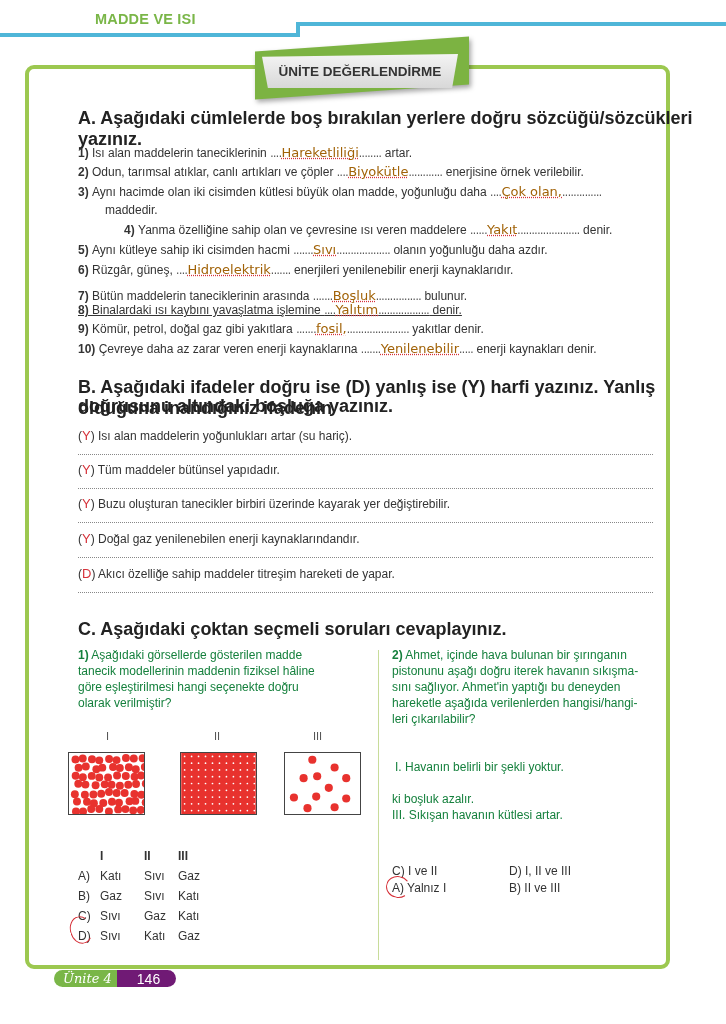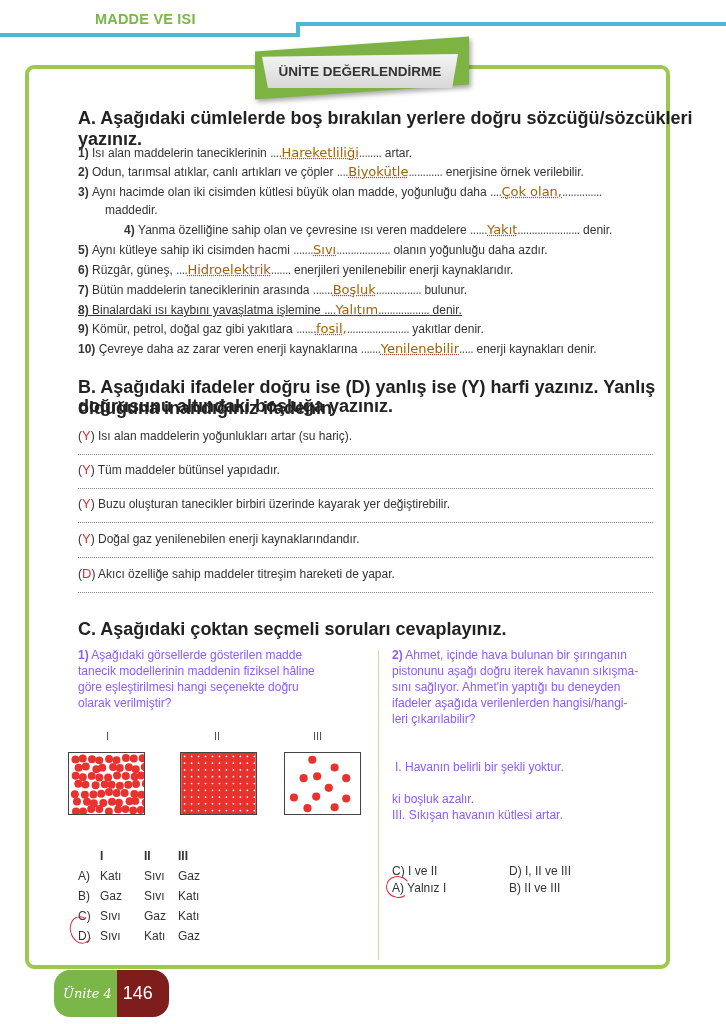--- a/index.html
+++ b/index.html
@@ -20,43 +20,43 @@
     .sec-head { position: absolute; font-weight: bold; font-size: 18px; color: #222222; }
     .num { font-weight: bold; }
     .line { position: absolute; left: 78px; white-space: nowrap; font-size: 12px; color: #333333; }
     .ans { color: #a16207; font-family: "DejaVu Sans", sans-serif; font-size: 13px; text-decoration: underline dotted #d6323a; }
     .dots { letter-spacing: -0.5px; color: #555555; }
 
     .tf-line { position: absolute; left: 78px; font-size: 12px; color: #333333; white-space: nowrap; }
     .tf-mark { color: #d6323a; font-size: 13px; }
     .dotted-rule { position: absolute; left: 78px; width: 575px; height: 0; border-top: 1px dotted #888888; }
 
-    .q-text { position: absolute; font-size: 12px; line-height: 16px; color: #8b5cf6; }
+    .q-text { position: absolute; font-size: 12px; line-height: 16px; color: #15803d; }
     .vdivider { position: absolute; left: 378px; top: 650px; width: 1px; height: 310px; background: #c8dc9a; }
 
     .box { position: absolute; top: 752px; width: 77px; height: 63px; border: 1.5px solid #444444; background: #ffffff; overflow: hidden; }
     .box svg { width: 100%; height: 100%; display: block; }
     .roman { position: absolute; top: 730px; font-size: 11px; color: #555555; }
 
     .opt-table { position: absolute; left: 78px; top: 846px; font-size: 12px; color: #333333; }
     .opt-row { display: flex; height: 20px; align-items: center; }
     .opt-row span { display: inline-block; }
     .c1 { width: 44px; } .c2 { width: 34px; } .c3 { width: 40px; }
     .opt-head { font-weight: bold; }
 
     .q2-opts { position: absolute; left: 392px; top: 862px; font-size: 12px; color: #333333; }
     .q2-row { display: flex; height: 17px; align-items: center; }
     .q2-row span:first-child { width: 117px; }
 
     .circle-mark { position: absolute; border: 1.5px solid #d6323a; border-radius: 50%; border-right-color: transparent; }
 
     
-    .footer { position: absolute; left: 54px; top: 970px; height: 47px; display: flex; border-radius: 16px; overflow: hidden; }
+    .footer { position: absolute; left: 54px; top: 970px; height: 17px; display: flex; border-radius: 16px; overflow: hidden; }
     .foot-unit { background: #7ab648; color: #ffffff; font-style: italic; font-size: 13px; padding: 0 5px 0 9px; display: flex; align-items: center; font-family: "DejaVu Serif", serif; }
-    .foot-page { background: #7f1d1d; color: #ffffff; font-size: 18px; padding: 0 16px 0 6px; display: flex; align-items: center; }
+    .foot-page { background: #701a75; color: #ffffff; font-size: 14px; padding: 0 16px 0 20px; display: flex; align-items: center; }
   </style>
 </head>
 <body>
 
 <div class="hdr-title">MADDE VE ISI</div>
 <div class="hdr-line-left"></div>
 <div class="hdr-line-step"></div>
 <div class="hdr-line-right"></div>
 
 <div class="frame"></div>
@@ -67,21 +67,21 @@
 
 <div class="sec-head" style="left:78px; top:108px;">A. Aşağıdaki cümlelerde boş bırakılan yerlere doğru sözcüğü/sözcükleri yazınız.</div>
 <div id="sec-a-lines">
     <div class="line" style="top: 145px;"><span class="num">1) </span><span>Isı alan maddelerin taneciklerinin </span><span class="dots">....</span><span class="ans">Hareketliliği</span><span class="dots">........</span><span> artar.</span></div>
     <div class="line" style="top: 164px;"><span class="num">2) </span><span>Odun, tarımsal atıklar, canlı artıkları ve çöpler </span><span class="dots">....</span><span class="ans">Biyokütle</span><span class="dots">............</span><span> enerjisine örnek verilebilir.</span></div>
     <div class="line" style="top: 184px;"><span class="num">3) </span><span>Aynı hacimde olan iki cisimden kütlesi büyük olan madde, yoğunluğu daha </span><span class="dots">....</span><span class="ans">Çok olan,</span><span class="dots">..............</span></div>
     <div class="line" style="top: 203px; padding-left: 27px;"><span>maddedir.</span></div>
     <div class="line" style="top: 222px; margin-left: 46px;"><span class="num">4) </span><span>Yanma özelliğine sahip olan ve çevresine ısı veren maddelere </span><span class="dots">......</span><span class="ans">Yakıt</span><span class="dots">......................</span><span> denir.</span></div>
     <div class="line" style="top: 242px;"><span class="num">5) </span><span>Aynı kütleye sahip iki cisimden hacmi </span><span class="dots">.......</span><span class="ans">Sıvı</span><span class="dots">...................</span><span> olanın yoğunluğu daha azdır.</span></div>
     <div class="line" style="top: 262px;"><span class="num">6) </span><span>Rüzgâr, güneş, </span><span class="dots">....</span><span class="ans">Hidroelektrik</span><span class="dots">.......</span><span> enerjileri yenilenebilir enerji kaynaklarıdır.</span></div>
-    <div class="line" style="top: 282px;"><span class="num">7) </span><span>Bütün maddelerin taneciklerinin arasında </span><span class="dots">.......</span><span class="ans">Boşluk</span><span class="dots">................</span><span> bulunur.</span></div>
+    <div class="line" style="top: 288px;"><span class="num">7) </span><span>Bütün maddelerin taneciklerinin arasında </span><span class="dots">.......</span><span class="ans">Boşluk</span><span class="dots">................</span><span> bulunur.</span></div>
     <div class="line" style="top: 302px; text-decoration: underline;"><span class="num">8) </span><span>Binalardaki ısı kaybını yavaşlatma işlemine </span><span class="dots">....</span><span class="ans">Yalıtım</span><span class="dots">..................</span><span> denir.</span></div>
     <div class="line" style="top: 321px;"><span class="num">9) </span><span>Kömür, petrol, doğal gaz gibi yakıtlara </span><span class="dots">.......</span><span class="ans">fosil,</span><span class="dots">......................</span><span> yakıtlar denir.</span></div>
     <div class="line" style="top: 341px;"><span class="num">10) </span><span>Çevreye daha az zarar veren enerji kaynaklarına </span><span class="dots">.......</span><span class="ans">Yenilenebilir</span><span class="dots">.....</span><span> enerji kaynakları denir.</span></div>
   </div>
 
 <div class="sec-head" style="left:78px; top:377px;">B. Aşağıdaki ifadeler doğru ise (D) yanlış ise (Y) harfi yazınız. Yanlış olduğuna inandığınız ifadenin</div>
 <div class="sec-head" style="left:78px; top:396px;">doğrusunu altındaki boşluğa yazınız.</div>
 <div id="sec-b-lines">
     <div class="tf-line" style="top: 428px;"><span>(</span><span class="tf-mark">Y</span><span>) Isı alan maddelerin yoğunlukları artar (su hariç).</span></div>
     <div class="dotted-rule" style="top: 454px;"></div>
@@ -331,21 +331,21 @@
       </div>
     </div>
 </div>
 <div class="circle-mark" style="left:70px; top:916px; width:22px; height:28px; transform:rotate(-15deg);"></div>
 
 <div class="q-text" style="left:392px; top:647px; width:270px;">
   <span class="num">2)</span>
   <span>Ahmet, içinde hava bulunan bir şırınganın</span><br>
   <span>pistonunu aşağı doğru iterek havanın sıkışma-</span><br>
   <span>sını sağlıyor. Ahmet'in yaptığı bu deneyden</span><br>
-  <span>ifadeler aşağıda verilenlerden hangisi/hangi-</span><br>
+  <span>hareketle aşağıda verilenlerden hangisi/hangi-</span><br>
   <span>leri çıkarılabilir?</span>
 </div>
 
 <div class="q-text" style="left:392px; top:759px; width:270px;">
   <span style="padding-left:3px">I. Havanın belirli bir şekli yoktur.</span><br>
   <br>
   <span>ki boşluk azalır.</span><br>
   <span>III. Sıkışan havanın kütlesi artar.</span>
 </div>
 

